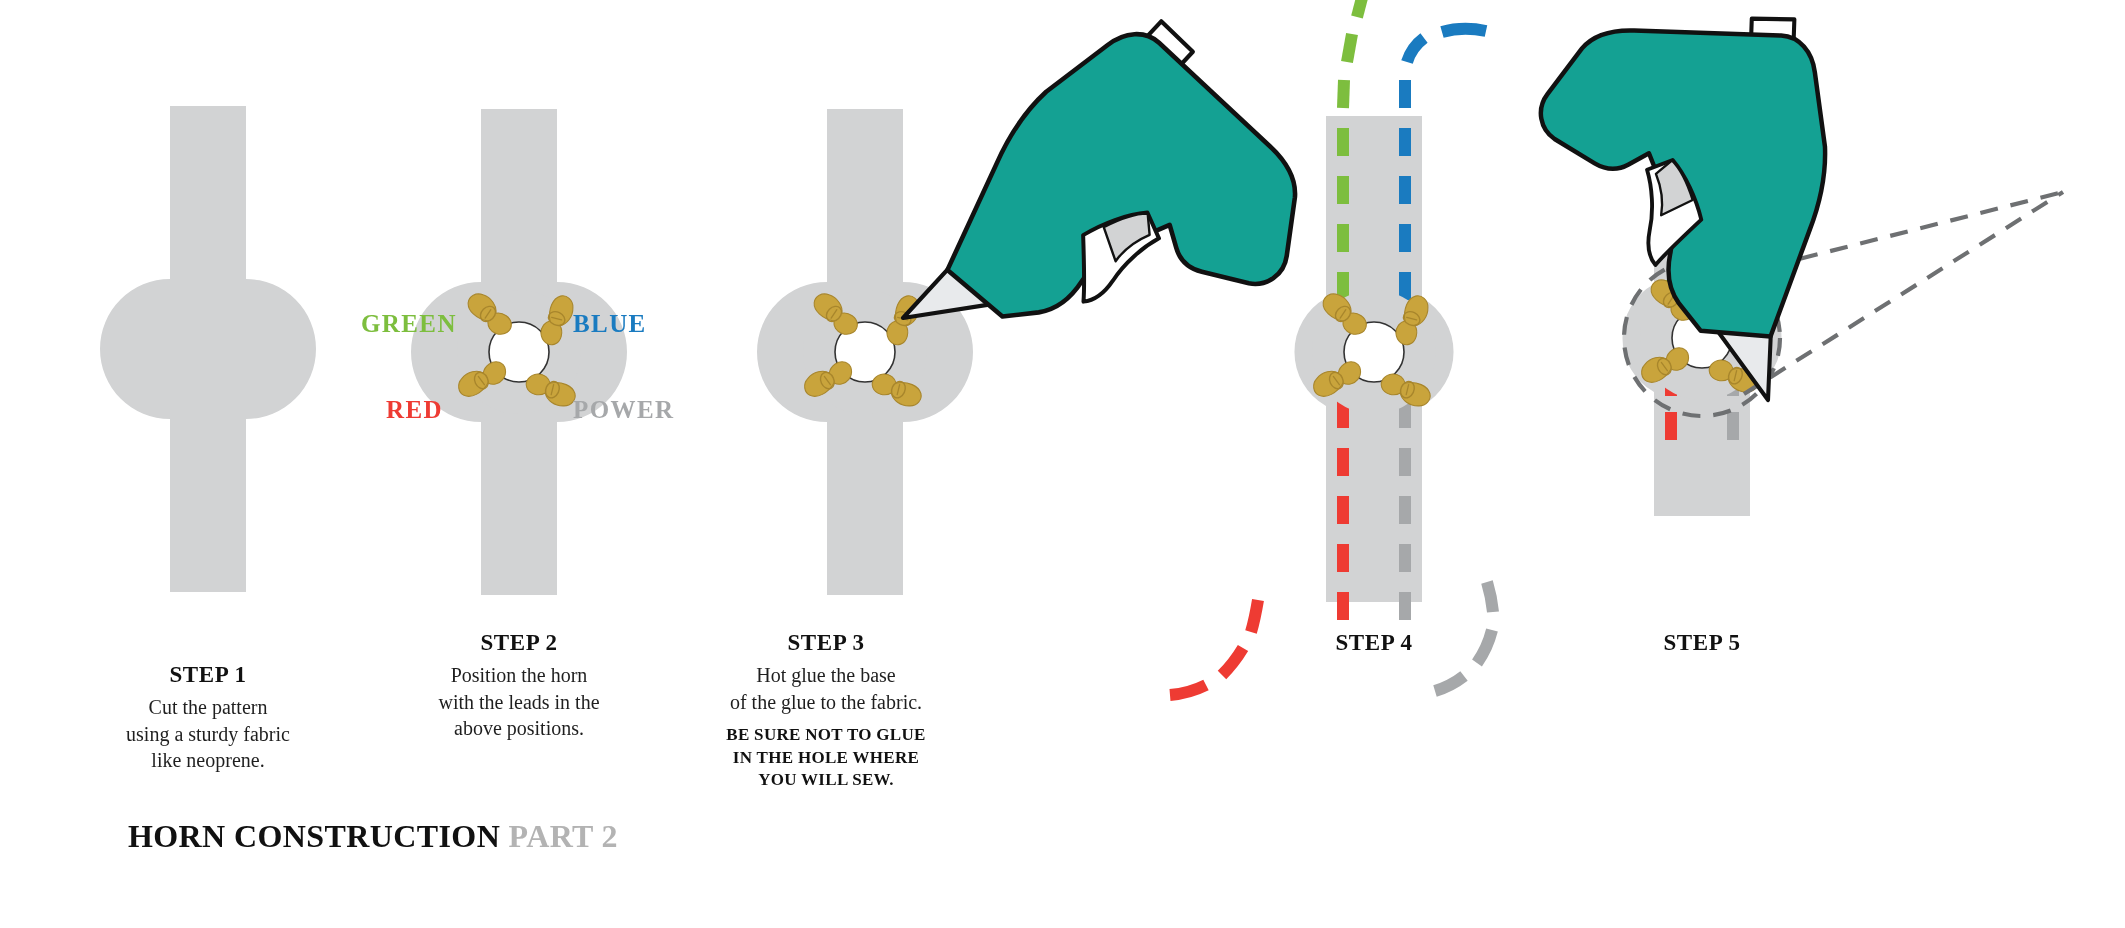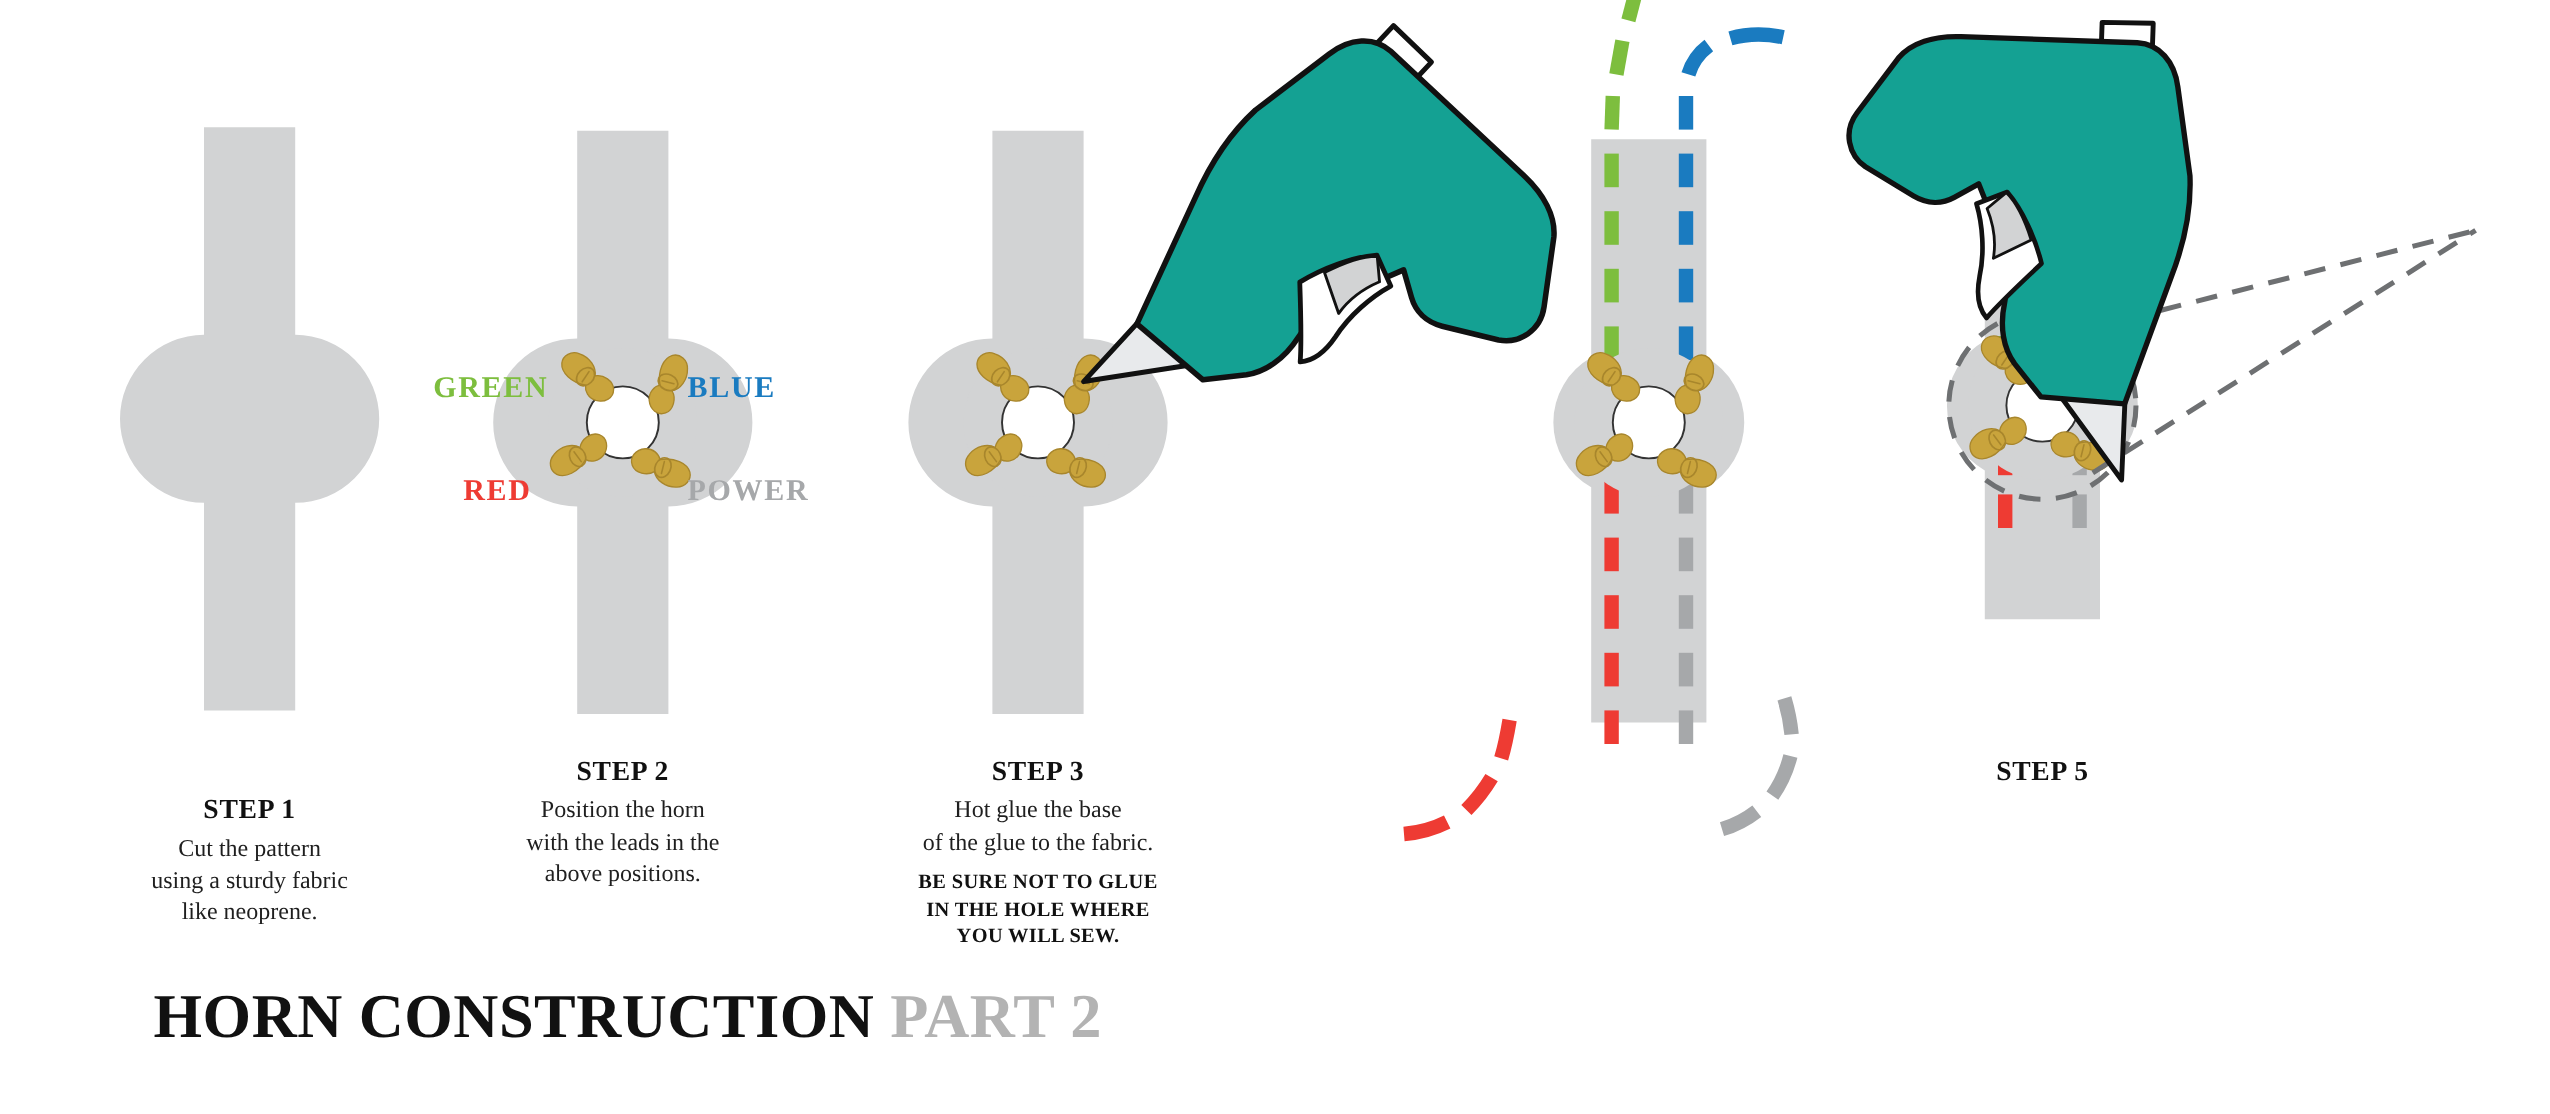--- a/index.html
+++ b/index.html
@@ -66,21 +66,21 @@
     font-size: 25px;
     letter-spacing: 1.4px;
     white-space: nowrap;
   }
   #main-title {
     position: absolute;
     left: 128px;
     top: 818px;
     font-family: "Liberation Serif", "DejaVu Serif", serif;
     font-weight: bold;
-    font-size: 52px;
+    font-size: 32px;
     letter-spacing: 0.4px;
     white-space: nowrap;
   }
   #main-title .t-dark { color: #111111; }
   #main-title .t-light { color: #b3b3b3; }
 </style>
 </head>
 <body>
 
 <div id="stage">
@@ -335,30 +335,31 @@
 like neoprene.</div>
   </div>
 
   <div class="step-caption" style="left:379px; top:628px; width:280px;">
     <div class="step-title">STEP 2</div>
     <div class="step-body">Position the horn
 with the leads in the
 above positions.</div>
   </div>
 
-  <div class="step-caption" style="left:725px; top:628px; width:280px;">
+  <div class="step-caption" style="left:686px; top:628px; width:280px;">
     <div class="step-title">STEP 3</div>
     <div class="step-body">Hot glue the base
 of the glue to the fabric.</div>
     <div class="step-warn">BE SURE NOT TO GLUE
 IN THE HOLE WHERE
 YOU WILL SEW.</div>
   </div>
 
   <div class="step-caption" style="left:1234px; top:628px; width:280px;">
+    <div class="step-title">STEP 4</div>
   </div>
 
   <div class="step-caption" style="left:1562px; top:628px; width:280px;">
     <div class="step-title">STEP 5</div>
   </div>
 
   <div id="main-title">
     <span class="t-dark">HORN CONSTRUCTION</span>
     <span class="t-light">PART 2</span>
   </div>

